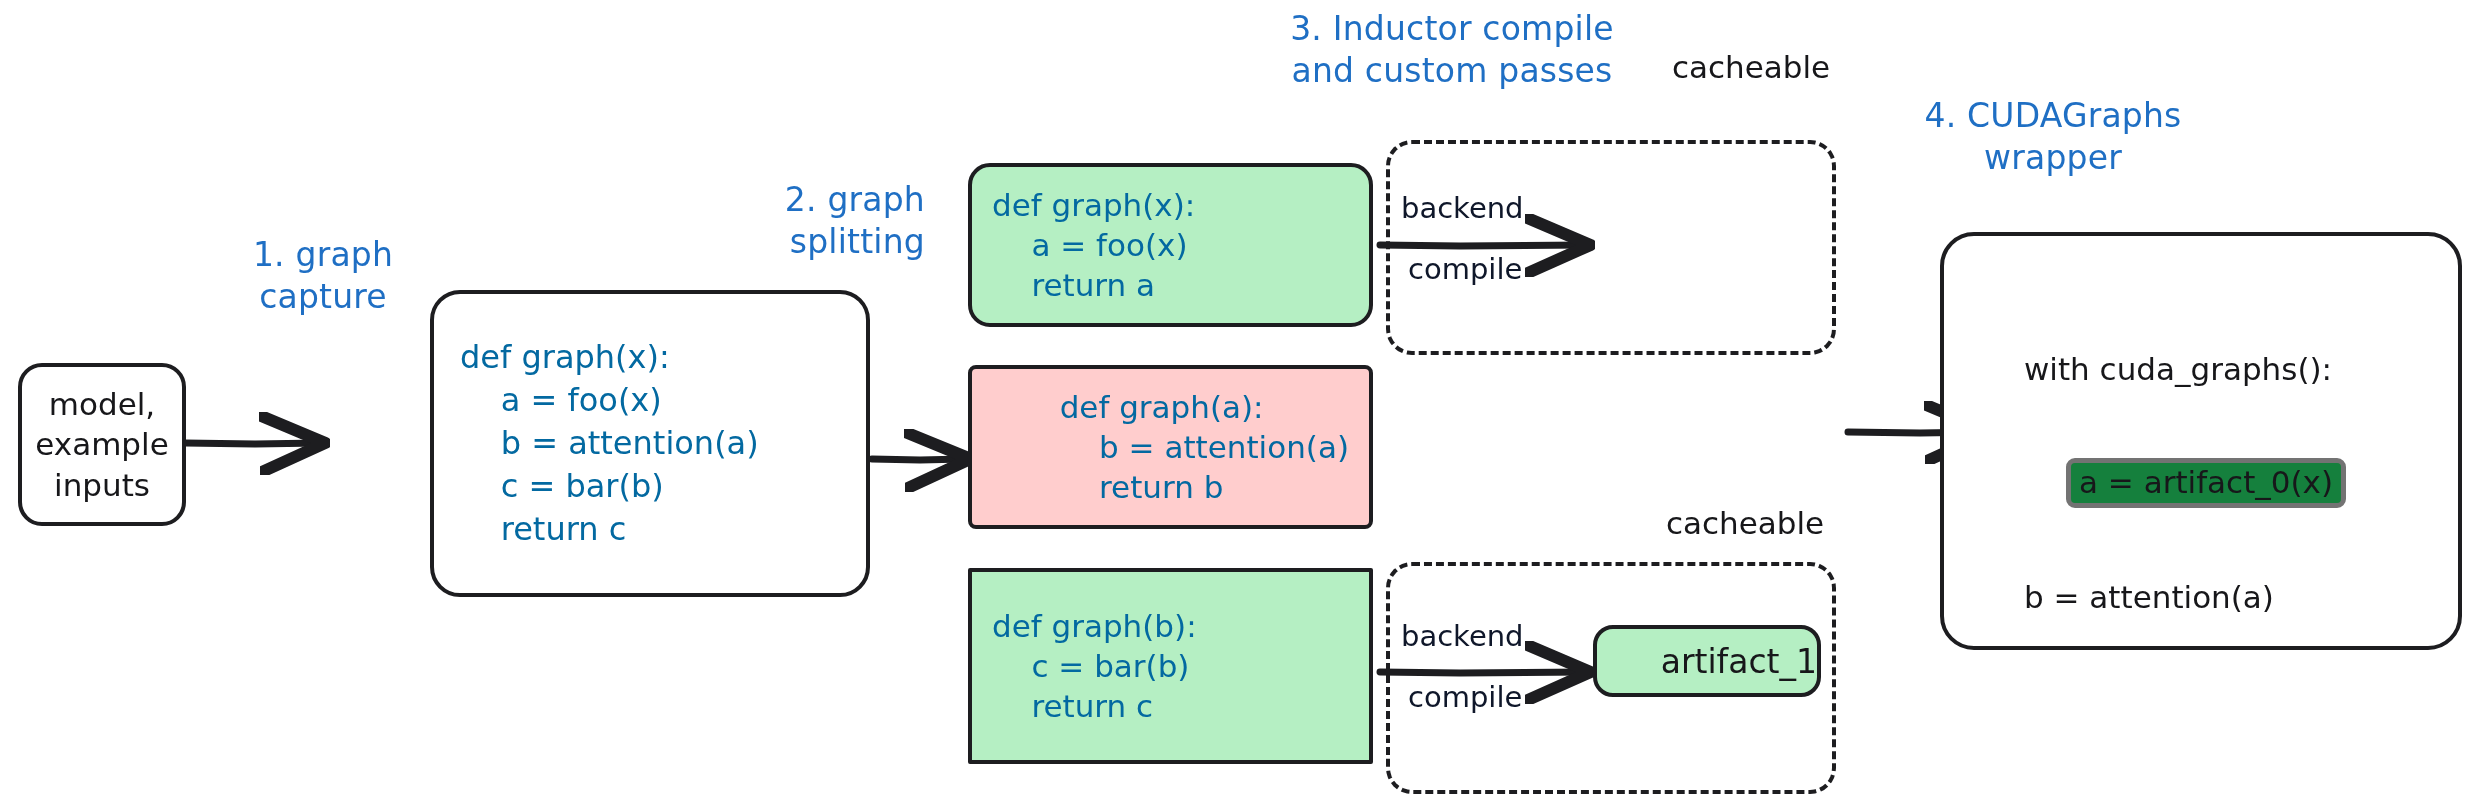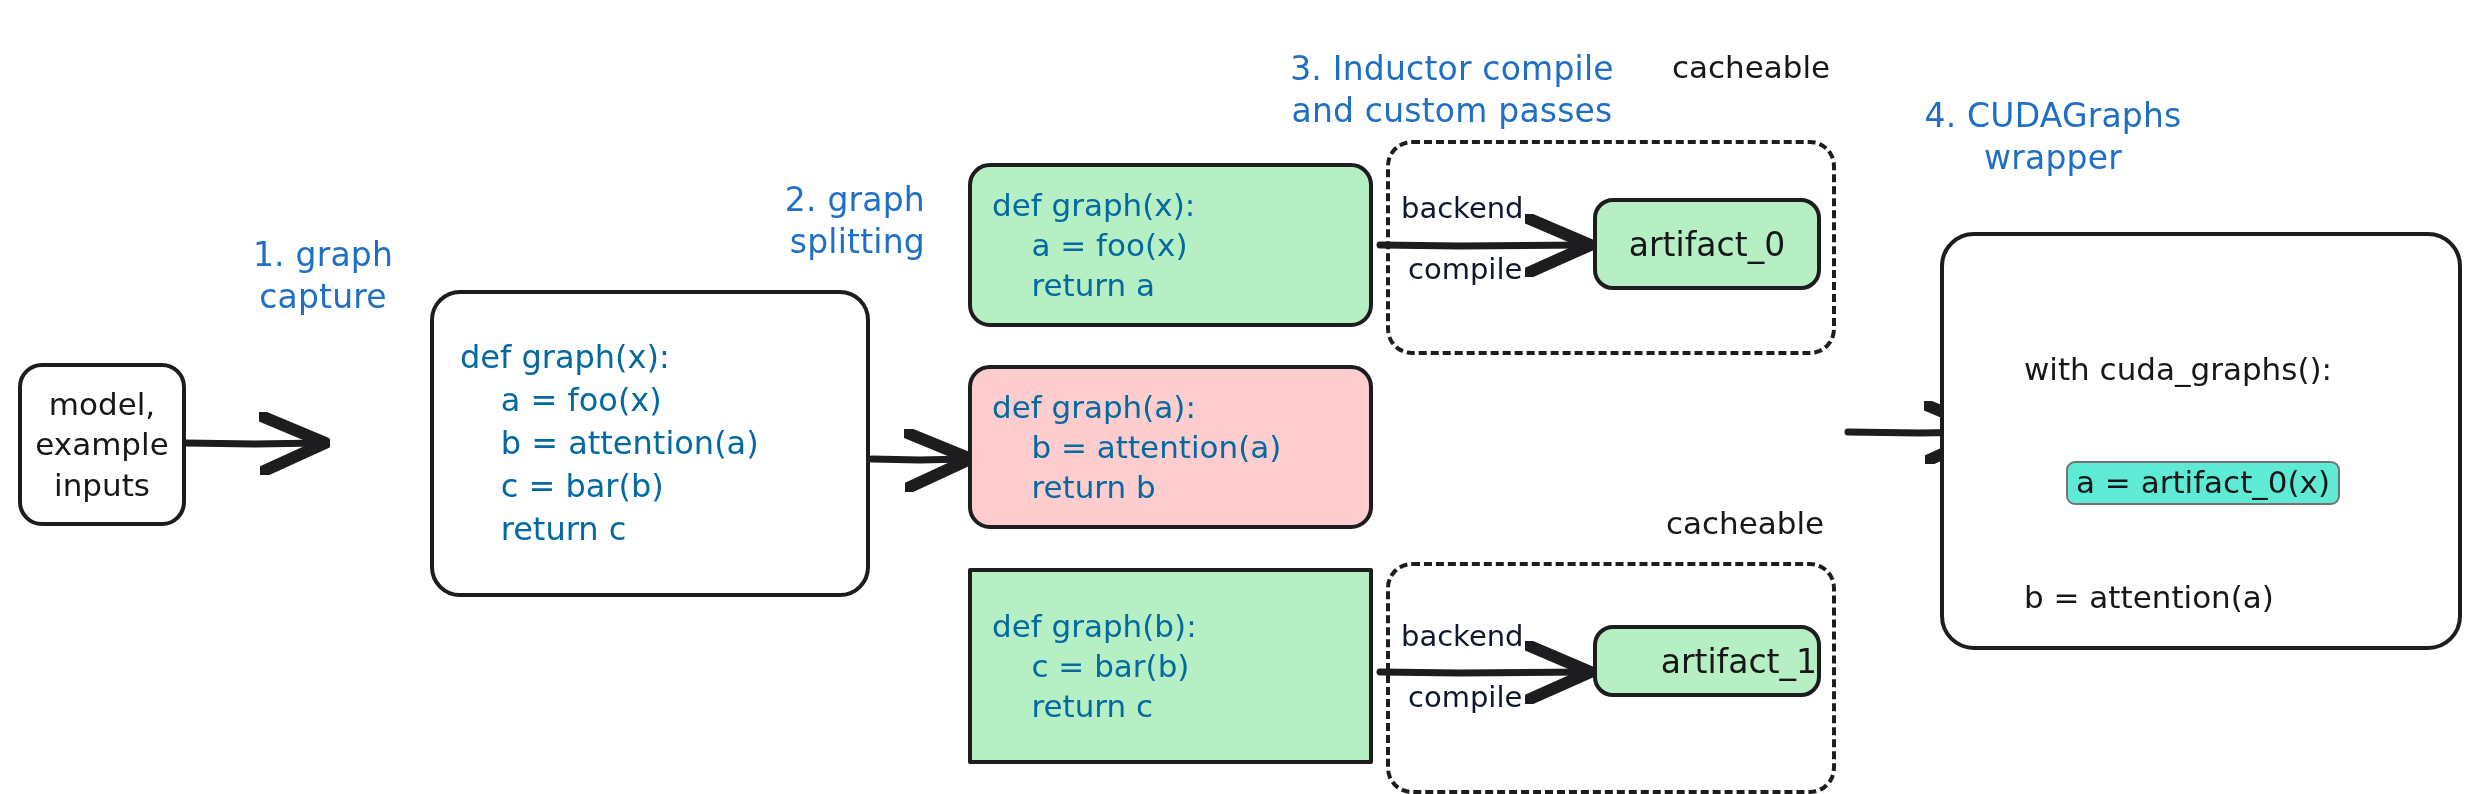--- a/index.html
+++ b/index.html
@@ -90,22 +90,22 @@
   .dashed-region {
     box-sizing: border-box;
     border: 4px dashed #1d1d20;
     border-radius: 26px;
     background: transparent;
   }
 
   
   .hl {
     display: inline-block;
-    background: #5eead4;
-    border: 2px solid #737373;
+    background: #15803d;
+    border: 5px solid #737373;
     border-radius: 9px;
     padding: 1px 8px 3px 8px;
     box-sizing: border-box;
   }
   .run-lines {
     font-family: "DejaVu Sans", sans-serif;
     color: #17171a;
     font-size: 31px;
     white-space: pre;
   }
@@ -156,51 +156,48 @@
 splitting</div>
 
   <div class="abs node" style="left:430px; top:290px; width:440px; height:307px; border-radius:30px;">
     <div class="code big" style="padding:0 26px;">def graph(x):
     a = foo(x)
     b = attention(a)
     c = bar(b)
     return c</div>
   </div>
 
-  <div class="abs step-label center" style="left:1222px; top:8px; width:460px;margin-top:40px;">3. Inductor compile
+  <div class="abs step-label center" style="left:1222px; top:8px; width:460px;">3. Inductor compile
 and custom passes</div>
 
   <div class="abs node green" style="left:968px; top:163px; width:405px; height:164px; border-radius:22px;">
     <div class="code" style="padding:0 20px;">def graph(x):
     a = foo(x)
     return a</div>
   </div>
 
-  <div class="abs node pink" style="left:968px; top:365px; width:405px; height:164px; border-radius:22px;">
+  <div class="abs node pink" style="left:968px; top:365px; width:405px; height:164px; border-radius:8px;align-items:flex-end;">
     <div class="code" style="padding:0 20px;">def graph(a):
     b = attention(a)
     return b</div>
   </div>
 
   <div class="abs node green" style="left:968px; top:568px; width:405px; height:196px; border-radius:2px;">
     <div class="code" style="padding:0 20px;">def graph(b):
     c = bar(b)
     return c</div>
   </div>
 
   <div class="abs plain-label" style="left:1672px; top:49px;">cacheable</div>
 
   <div class="abs dashed-region" style="left:1386px; top:140px; width:450px; height:215px;"></div>
 
   <div class="abs edge-label" style="left:1401px; top:192px;">backend</div>
   <div class="abs edge-label" style="left:1408px; top:253px;">compile</div>
 
-  <div class="abs node green tiny" style="left:1593px; top:198px; width:228px; height:92px; align-items:center;">
-    <div class="artifact-text">artifact_0</div>
-  </div>
 
   <div class="abs plain-label" style="left:1666px; top:505px;">cacheable</div>
 
   <div class="abs dashed-region" style="left:1386px; top:562px; width:450px; height:232px;"></div>
 
   <div class="abs edge-label" style="left:1401px; top:620px;">backend</div>
   <div class="abs edge-label" style="left:1408px; top:681px;">compile</div>
 
   <div class="abs node green tiny" style="left:1593px; top:625px; width:228px; height:72px; align-items:flex-end;">
     <div class="artifact-text">artifact_1</div>

